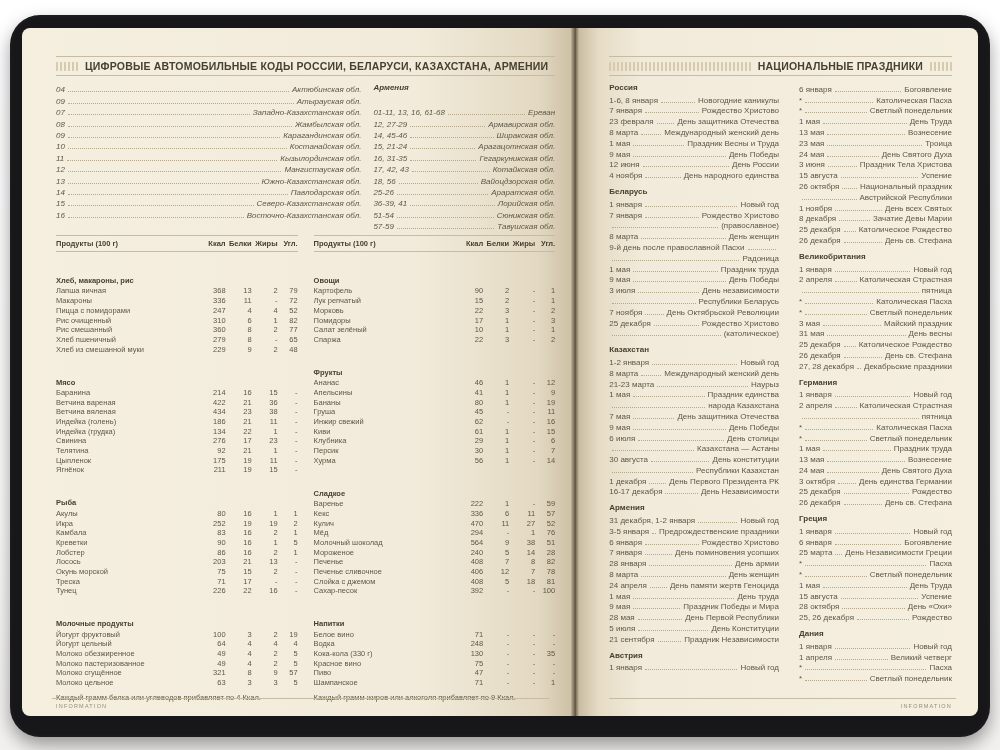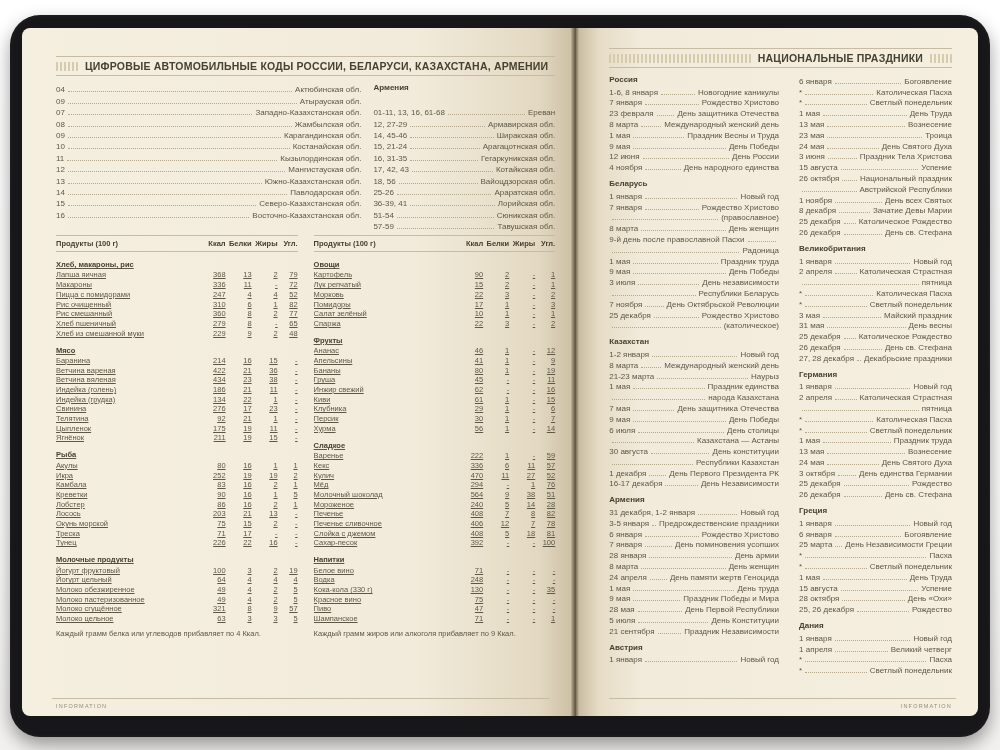--- a/index.html
+++ b/index.html
@@ -20,58 +20,58 @@
   }
   .page{
     flex:1;position:relative;background:#f2ebdb;color:#5e5745;
   }
   .page.left{
     background:linear-gradient(90deg,#f5efe0 0%,#f2ebdb 72%,#e3d9c2 94%,#cdc1a6 100%);
     padding:28px 16px 16px 34px;
   }
   .page.right{
     background:linear-gradient(90deg,#c9bda2 0%,#e6dcc6 5%,#f2ebdb 16%,#f5efe0 100%);
-    padding:20px 26px 16px 30px;
+    padding:28px 26px 16px 30px;
   }
   .gutter{width:10px;background:linear-gradient(90deg,#bfb297,#6e6450 45%,#57503f 52%,#8d816a 70%,#c4b89c);}
   .sec-header{
     display:flex;align-items:center;gap:7px;
     border-top:1px solid #c7bca2;border-bottom:1px solid #c7bca2;
     padding:3px 0;margin-bottom:7px;
   }
   .sec-header h1{
     margin:0;font-size:10.5px;font-weight:bold;letter-spacing:.2px;
     color:#474130;white-space:nowrap;
   }
   .hatch{height:9px;background:repeating-linear-gradient(90deg,#d7cbaf 0 2px,rgba(0,0,0,0) 2px 4px);border-radius:1px;}
   .hatch.small{width:22px;}
   .hatch.grow{flex:1;}
   
   .lrow{display:flex;align-items:flex-end;}
   .lrow .lt{white-space:nowrap;}
   .lrow .rt{white-space:nowrap;}
   .lrow .lead{flex:1;border-bottom:1px dotted #b3a88c;margin:0 3px 2px 3px;min-width:4px;}
   
-  .codes{display:flex;gap:12px;margin-bottom:4px;}
+  .codes{display:flex;gap:12px;margin-bottom:4px;font-style:italic;}
   .codes-col{flex:2.1;font-size:8px;}
   .codes-col.narrow{flex:1.25;}
   .codes-col .lrow{height:11.4px;}
   .codes-col .hdr{font-weight:bold;color:#474130;height:11.4px;}
   .codes-col .spacer{height:11.4px;}
   
   .mt{margin-top:9px;}
   .nutri{display:flex;gap:16px;}
   .nutri-col{flex:1;font-size:7.5px;}
   .n-head{display:flex;border-top:1px solid #c7bca2;border-bottom:1px solid #c7bca2;
           padding:3px 0;margin-bottom:4px;font-weight:bold;color:#474130;}
   .n-row{display:flex;height:9.7px;align-items:flex-end;}
   .n-name{flex:1;white-space:nowrap;overflow:hidden;}
   .n-v{width:26px;text-align:right;white-space:nowrap;}
   .n-v.last{width:20px;}
-  .n-group{margin-top:8px;text-decoration:underline;}
+  .n-group{margin-top:24px;}
   .n-group:first-of-type{margin-top:0;}
   .n-gtitle{font-weight:bold;color:#474130;height:9.7px;}
   .n-foot{margin-top:6px;font-size:7.5px;color:#5e5745;}
   
   .holidays{display:flex;gap:20px;}
   .holi-col{flex:1;font-size:8px;}
   .holi-col .lrow{height:10.8px;}
   .country{margin-top:7px;}
   .country:first-child{margin-top:0;}
   .country .cname{font-weight:bold;color:#474130;height:10.8px;}

